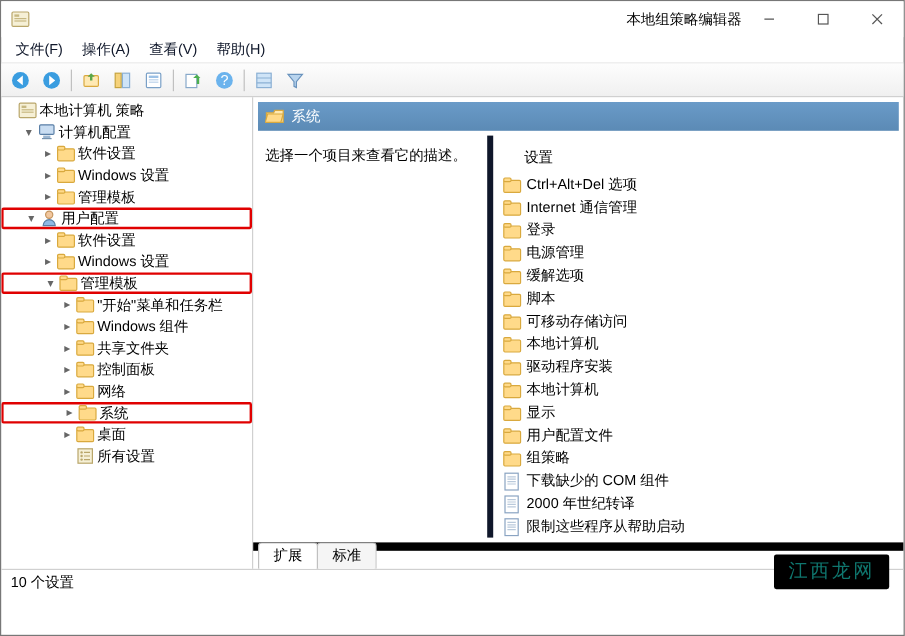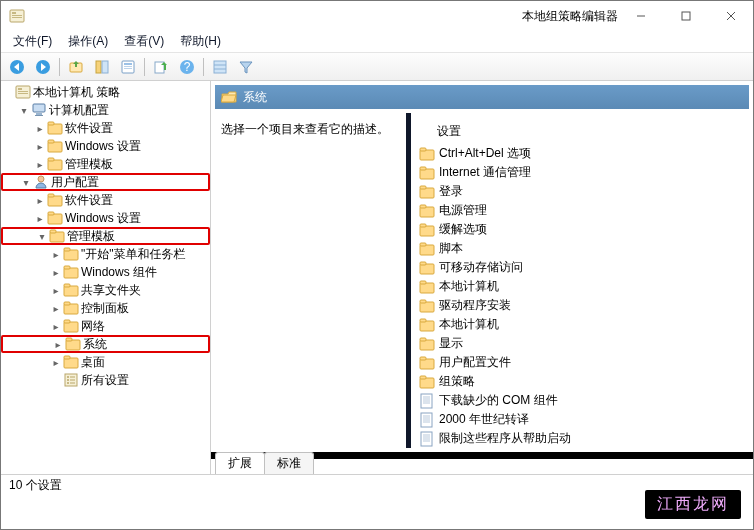--- a/index.html
+++ b/index.html
@@ -32,21 +32,21 @@
     .tw-down::before { content: "▾"; }
     .tw-right::before { content: "▸"; }
     .tw-none { width: 14px; }
     .indent-0 { padding-left: 0px; }
     .indent-1 { padding-left: 16px; }
     .indent-2 { padding-left: 32px; }
     .indent-3 { padding-left: 48px; }
     .ico { width: 16px; height: 16px; flex: none; }
     .tree-label { padding: 0 2px; }
     .hl-red { border: 2px solid #e00000; border-radius: 2px; padding-right: 14px; }
-    .watermark { position: absolute; right: 12px; bottom: 10px; background: #000; color: #f0abfc; padding: 4px 12px; font-size: 16px; font-family: "SimSun","KaiTi",serif; border-radius: 2px; letter-spacing: 2px; }
+    .watermark { position: absolute; right: 12px; bottom: 38px; background: #000; color: #0f766e; padding: 4px 12px; font-size: 16px; font-family: "SimSun","KaiTi",serif; border-radius: 2px; letter-spacing: 2px; }
     
     svg { display: block; }
   </style>
 </head>
 <body>
 
 <svg width="0" height="0" style="position:absolute">
   <defs>
     <g id="svg-folder">
         <rect x="1" y="4" width="14" height="10" rx="1" fill="#ffda8a" stroke="#d9a93e"></rect>

